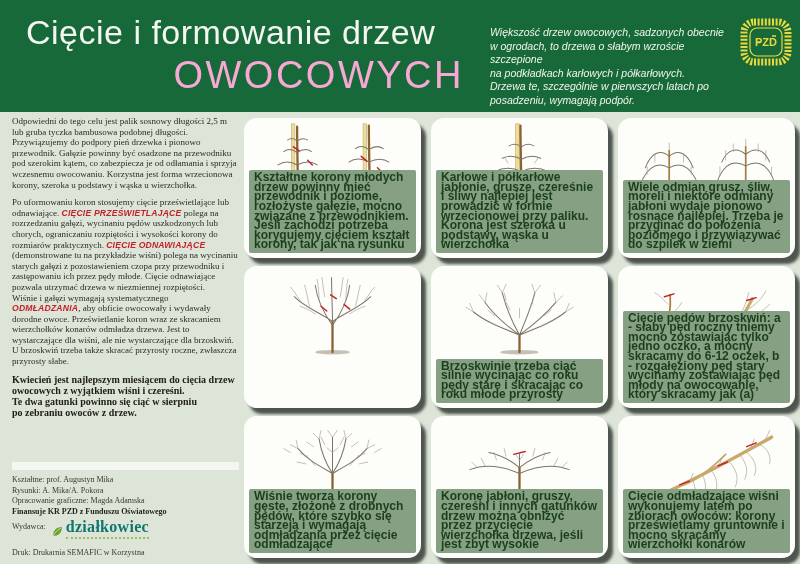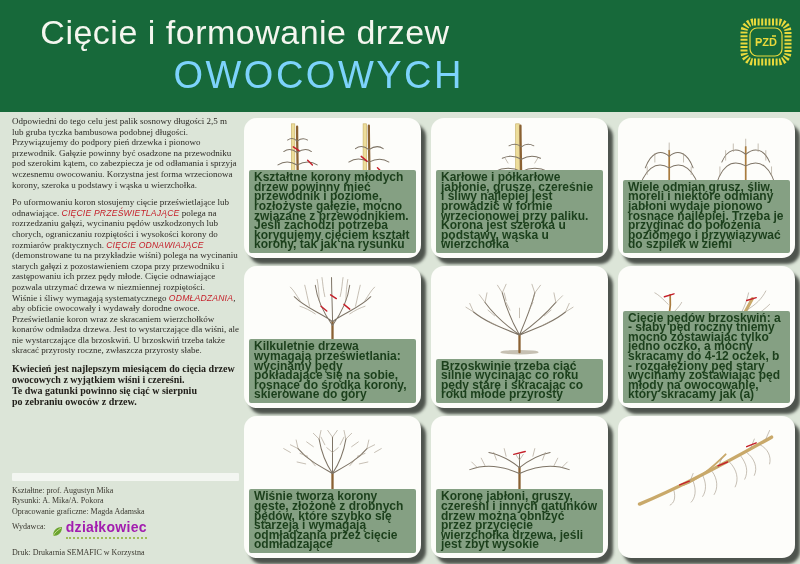--- a/index.html
+++ b/index.html
@@ -1,43 +1,43 @@
 <!DOCTYPE html>
 <html lang="pl"><head>
 <meta charset="utf-8">
 <style>
   html,body{margin:0;padding:0;background:#b8b8b8;}
   .poster{position:relative;width:800px;height:564px;background:#dce5d8;overflow:hidden;
           font-family:"Liberation Sans",sans-serif;}
   
   .header{position:absolute;left:0;top:0;width:800px;height:112px;background:#17693a;}
   .title{position:absolute;left:26px;top:12px;width:438px;color:#f4f6ef;}
-  .title .l1{font-size:34px;letter-spacing:.5px;line-height:40px;white-space:nowrap;text-align:center;}
-  .title .l2{font-size:38px;letter-spacing:2.5px;line-height:42px;color:#7dd3fc;text-align:right;
+  .title .l1{font-size:34px;letter-spacing:.5px;line-height:40px;white-space:nowrap;}
+  .title .l2{font-size:38px;letter-spacing:2.5px;line-height:42px;color:#f9a8d4;text-align:right;
              margin-top:2px;white-space:nowrap;}
   .intro{position:absolute;left:490px;top:26px;width:238px;color:#f0f4ea;font-style:italic;
          font-size:10.5px;line-height:13.5px;white-space:pre-line;}
   .pzd{position:absolute;left:740px;top:16px;width:52px;height:52px;}
   
   .leftcol{position:absolute;left:12px;top:116px;width:227px;height:442px;display:flex;
            flex-direction:column;}
   .bodytext{font-family:"Liberation Serif",serif;color:#2e2c27;font-size:9px;line-height:10.6px;}
   .bodytext p{margin:0 0 7px 0;}
   .bodytext p.cont{margin:0;}
-  .hl{color:#c5202a;font-weight:normal;font-style:italic;font-family:"Liberation Sans",sans-serif;
+  .hl{color:#c5202a;font-weight:bold;font-style:italic;font-family:"Liberation Sans",sans-serif;
       font-size:8.6px;letter-spacing:.2px;}
   .strong-p{font-weight:bold;color:#22201b;white-space:pre-line;font-size:10px;line-height:11px;}
   .divider{margin-top:auto;height:8px;background:#f3f6f1;border-radius:1px;}
   .credits{margin-top:5px;font-family:"Liberation Serif",serif;color:#3a382f;font-size:8px;
            line-height:10.5px;}
   .credits .bold{font-weight:bold;color:#262419;}
   .pubrow{display:flex;align-items:flex-start;gap:5px;margin:5px 0 6px 0;}
   .logo-dzialkowiec{display:flex;align-items:center;gap:3px;}
-  .logo-word{font-family:Liberation Sans, sans-serif;font-weight:bold;color:#a21caf;
-             font-size:14px;letter-spacing:.3px;line-height:10px;}
+  .logo-word{font-family:Liberation Serif, serif;font-weight:bold;color:#0f766e;
+             font-size:16px;letter-spacing:.3px;line-height:10px;}
   .logo-tagline{height:3px;border-top:2px dotted #9ebd59;margin-top:1px;}
   
   .grid{position:absolute;left:244px;top:118px;width:552px;height:440px;display:grid;
         grid-template-columns:177px 177px 177px;grid-template-rows:140px 142px 142px;
         column-gap:10px;row-gap:8px;}
   .card{position:relative;background:#fdfdfa;border-radius:13px;
         box-shadow:5px 6px 3px rgba(38,43,38,.78);}
   .card svg.ill{position:absolute;left:4px;top:2px;width:169px;height:88px;}
   .cap{position:absolute;left:5px;right:5px;bottom:5px;background:#85a083;color:#1b3f1b;
        font-weight:bold;font-size:12px;line-height:9.6px;padding:3px 5px;border-radius:2px;}
@@ -55,44 +55,50 @@
 </head>
 <body>
 
 <div class="poster">
 
   <div class="header">
     <div class="title">
       <div class="l1">Cięcie i formowanie drzew</div>
       <div class="l2">OWOCOWYCH</div>
     </div>
+    <div class="intro">Większość drzew owocowych, sadzonych obecnie
+w ogrodach, to drzewa o słabym wzroście szczepione
+na podkładkach karłowych i półkarłowych.
+Drzewa te, szczególnie w pierwszych latach po
+posadzeniu, wymagają podpór.</div>
     <svg class="pzd" viewBox="0 0 52 52">
       <rect x="4" y="6" width="44" height="40" rx="10" fill="none" stroke="#e9d93c" stroke-width="7" stroke-dasharray="2 1.6"></rect>
       <rect x="10" y="12" width="32" height="28" rx="7" fill="none" stroke="#e9d93c" stroke-width="1.2"></rect>
       <text x="26" y="30" text-anchor="middle" font-family="Liberation Sans, sans-serif" font-weight="bold" font-size="11" fill="#e9d93c">PZD</text>
       <path d="M16,26 l4,0 M32,20 l4,0" stroke="#e9d93c" stroke-width="1.4"></path>
     </svg>
   </div>
 
   <div class="leftcol">
     <div class="bodytext">
       <p>Odpowiedni do tego celu jest palik sosnowy długości 2,5 m lub gruba tyczka bambusowa podobnej długości. Przywiązujemy do podpory pień drzewka i pionowo przewodnik. Gałęzie powinny być osadzone na przewodniku pod szerokim kątem, co zabezpiecza je od odłamania i sprzyja wczesnemu owocowaniu. Korzystna jest forma wrzecionowa korony, szeroka u podstawy i wąska u wierzchołka.</p>
       <p class="cont"><span>Po uformowaniu koron stosujemy cięcie prześwietlające lub odnawiające. </span><span class="hl">CIĘCIE PRZEŚWIETLAJĄCE</span><span> polega na rozrzedzaniu gałęzi, wycinaniu pędów uszkodzonych lub chorych, ograniczaniu rozpiętości i wysokości korony do rozmiarów praktycznych. </span><span class="hl">CIĘCIE ODNAWIAJĄCE</span><span> (demonstrowane tu na przykładzie wiśni) polega na wycinaniu starych gałęzi z pozostawieniem czopa przy przewodniku i zastępowaniu ich przez pędy młode. Cięcie odnawiające pozwala utrzymać drzewa w niezmiennej rozpiętości.</span></p>
-      <p><span>Wiśnie i śliwy wymagają systematycznego </span><span class="hl">ODMŁADZANIA</span><span>, aby obficie owocowały i wydawały dorodne owoce. Prześwietlanie koron wraz ze skracaniem wierzchołków konarów odmładza drzewa. Jest to wystarczające dla wiśni, ale nie wystarczające dla brzoskwiń. U brzoskwiń trzeba także skracać przyrosty roczne, zwłaszcza przyrosty słabe.</span></p>
+      <p><span>Wiśnie i gałęzi wymagają systematycznego </span><span class="hl">ODMŁADZANIA</span><span>, aby obficie owocowały i wydawały dorodne owoce. Prześwietlanie koron wraz ze skracaniem wierzchołków konarów odmładza drzewa. Jest to wystarczające dla wiśni, ale nie wystarczające dla brzoskwiń. U brzoskwiń trzeba także skracać przyrosty roczne, zwłaszcza przyrosty słabe.</span></p>
       <p class="strong-p">Kwiecień jest najlepszym miesiącem do cięcia drzew owocowych z wyjątkiem wiśni i czereśni.
 Te dwa gatunki powinno się ciąć w sierpniu
 po zebraniu owoców z drzew.</p>
     </div>
 
     <div class="divider"></div>
 
     <div class="credits">
       <div>Kształtne: prof. Augustyn Mika</div>
       <div>Rysunki: A. Mika/A. Pokora</div>
       <div>Opracowanie graficzne: Magda Adamska</div>
+      <div class="bold">Finansuje KR PZD z Funduszu Oświatowego</div>
       <div class="pubrow">
         <span>Wydawca:</span>
         <span class="logo-dzialkowiec">
           <svg width="12" height="12" viewBox="0 0 12 12">
             <path d="M2,10 C2,4 6,1 11,1 C11,7 7,10 2,10 Z" fill="#6aa32e"></path>
             <path d="M2,10 C4,6 7,4 10,2" stroke="#cfe39a" stroke-width=".9" fill="none"></path>
           </svg>
           <span>
             <span class="logo-word">działkowiec</span>
             <div class="logo-tagline"></div>
@@ -149,21 +155,20 @@
     </div>
 
     <div class="card">
       <svg class="ill" viewBox="0 0 168 92">
         <ellipse class="sh" cx="84" cy="88" rx="18" ry="2.4"></ellipse>
         <path class="tr" d="M84,88 L84,56"></path>
         <path class="br" d="M84,56 C70,46 56,42 44,30 M84,56 C98,46 112,42 124,30 M84,60 C74,46 68,34 66,18 M84,60 C94,46 100,34 102,18 M84,56 C84,42 83,26 83,10"></path>
         <path class="tw" d="M60,40 C58,32 57,26 55,18 M70,34 C70,26 69,18 68,12 M98,34 C98,26 99,18 100,12 M108,40 C110,32 111,26 113,18 M50,34 C46,28 44,24 40,20 M118,34 C122,28 124,24 128,20 M76,30 C74,22 74,16 73,10 M92,30 C94,22 94,16 95,10 M66,48 C60,44 56,42 50,40 M102,48 C108,44 112,42 118,40"></path>
         <path class="rd" d="M72,40 l6,5 M96,38 l6,5 M82,28 l6,4"></path>
       </svg>
-      <div class="cap">Kilkuletnie drzewa wymagają prześwietlania: wycinamy pędy pokładające się na sobie, rosnące do środka korony, skierowane do góry</div>
     </div>
 
     <div class="card">
       <svg class="ill" viewBox="0 0 168 92">
         <ellipse class="sh" cx="84" cy="88" rx="20" ry="2.4"></ellipse>
         <path class="tr" d="M84,88 L84,70"></path>
         <path class="br" d="M84,70 C70,60 58,50 48,36 M84,70 C76,56 70,42 66,26 M84,70 C90,56 96,42 100,26 M84,70 C98,60 110,50 122,36 M84,70 C64,62 48,56 36,46 M84,70 C104,62 120,56 132,46"></path>
         <path class="tw" d="M48,36 l-6,-8 M48,36 l2,-10 M66,26 l-5,-8 M66,26 l4,-9 M100,26 l-3,-9 M100,26 l6,-8 M122,36 l-2,-10 M122,36 l7,-7 M36,46 l-8,-5 M36,46 l-4,-9 M132,46 l8,-5 M132,46 l4,-9 M58,50 l-7,-6 M74,44 l-4,-8 M94,44 l4,-8 M110,50 l7,-6 M84,52 l0,-10 M60,60 l-8,-4 M108,60 l8,-4 M70,34 l-2,-8 M98,34 l2,-8"></path>
       </svg>
       <div class="cap">Brzoskwinie trzeba ciąć silnie wycinając co roku pędy stare i skracając co roku młode przyrosty</div>
@@ -175,21 +180,21 @@
         <path class="old" stroke-width="6" d="M92,78 L164,93"></path>
         <path class="tr2" d="M36,82 C40,66 48,50 46,28"></path>
         <path class="tw" d="M44,38 C38,32 34,28 30,26 M46,50 C52,44 56,40 58,36 M42,62 C36,58 32,56 28,56"></path>
         <path class="rd" d="M40,30 l10,-3 M28,70 l10,-4"></path>
         <path class="old" stroke-width="3.2" d="M112,86 C114,70 120,52 132,32"></path>
         <path class="tw" d="M118,62 C130,52 140,48 150,38 M121,70 C134,64 146,64 156,56 M116,54 C124,42 126,34 128,26 M126,44 C136,38 142,32 146,24"></path>
         <path class="rd" d="M104,78 l12,-5 M110,58 l12,-5 M126,34 l10,-3"></path>
         <text class="lbl" x="34" y="90">a</text>
         <text class="lbl" x="104" y="90">b</text>
       </svg>
-      <div class="cap">Cięcie pędów brzoskwiń: a - słaby pęd roczny tniemy mocno zostawiając tylko jedno oczko, a mocny skracamy do 4-12 oczek, b - rozgałęziony pęd stary wycinamy zostawiając pęd młody na owocowanie, który skracamy jak (a)</div>
+      <div class="cap">Cięcie pędów brzoskwiń: a - słaby pęd roczny tniemy mocno zostawiając tylko jedno oczko, a mocny skracamy do 6-12 oczek, b - rozgałęziony pęd stary wycinamy zostawiając pęd młody na owocowanie, który skracamy jak (a)</div>
     </div>
 
     <div class="card">
       <svg class="ill" viewBox="0 0 168 92">
         <ellipse class="sh" cx="84" cy="88" rx="20" ry="2.4"></ellipse>
         <path class="tr" d="M84,88 L84,58"></path>
         <path class="br" d="M84,58 C70,50 58,44 48,32 M84,58 C98,50 110,44 120,32 M84,58 L84,20 M84,58 C76,46 72,34 70,22 M84,58 C92,46 96,34 98,22"></path>
         <path class="tw" d="M48,32 l-8,-4 M48,32 l-2,-9 M120,32 l8,-4 M120,32 l2,-9 M70,22 l-6,-6 M70,22 l2,-9 M98,22 l6,-6 M98,22 l-2,-9 M84,20 l-5,-7 M84,20 l5,-7 M58,40 l-8,-3 M110,40 l8,-3 M64,30 l-7,-5 M104,30 l7,-5 M76,28 l-4,-8 M92,28 l4,-8 M56,48 l-9,-2 M112,48 l9,-2 M40,36 l-7,-4 M128,36 l7,-4 M84,36 l-6,-5 M84,36 l6,-5 M66,50 l-6,-7 M102,50 l6,-7"></path>
       </svg>
       <div class="cap">Wiśnie tworzą korony gęste, złożone z drobnych pędów, które szybko się starzeją i wymagają odmładzania przez cięcie odmładzające</div>
@@ -207,16 +212,17 @@
     </div>
 
     <div class="card">
       <svg class="ill" viewBox="0 0 168 92">
         <path class="old" stroke-width="3.6" d="M14,90 C48,76 92,54 152,20"></path>
         <path class="old" stroke-width="2" d="M60,70 C76,64 92,50 104,38"></path>
         <path class="tw" d="M50,76 C52,84 50,89 46,91 M70,66 C74,76 72,84 68,88 M90,56 C96,64 96,74 92,80 M108,46 C116,54 118,64 114,72 M126,36 C134,42 138,52 134,60 M140,28 C148,32 152,40 150,48 M80,60 C84,68 84,76 80,82 M120,40 C126,48 128,56 124,64"></path>
         <path class="tw" d="M66,68 l4,-10 M96,52 l4,-10 M130,32 l4,-10 M146,22 l4,-9"></path>
         <path class="rd" d="M56,70 l10,-4 M96,50 l10,-4 M126,30 l10,-4"></path>
       </svg>
+      <div class="cap">Cięcie odmładzające wiśni wykonujemy latem po zbiorach owoców: korony prześwietlamy gruntownie i mocno skracamy wierzchołki konarów</div>
     </div>
 
   </div>
 </div>
 
 </body></html>

